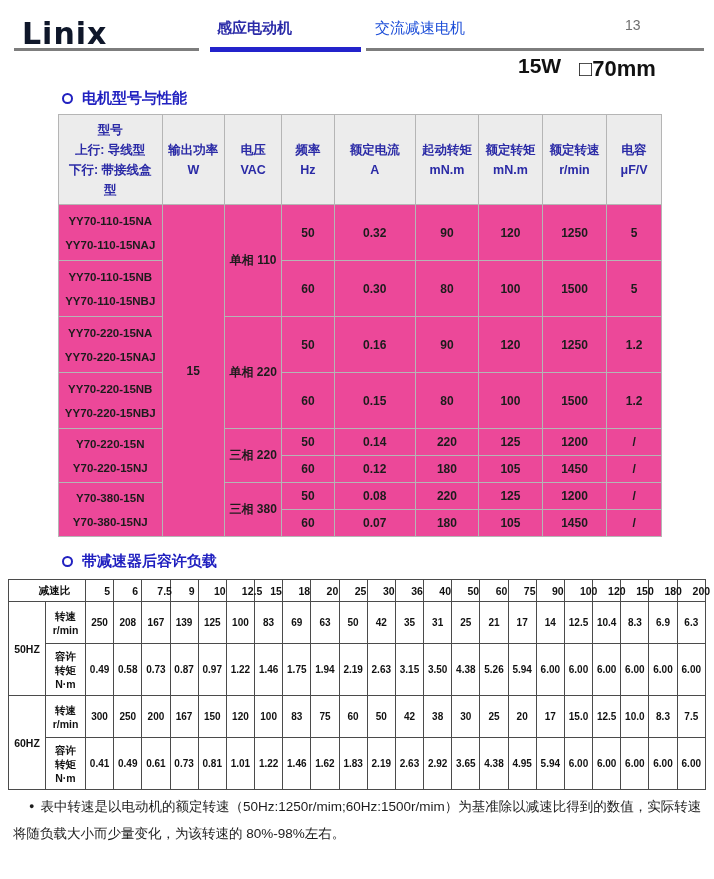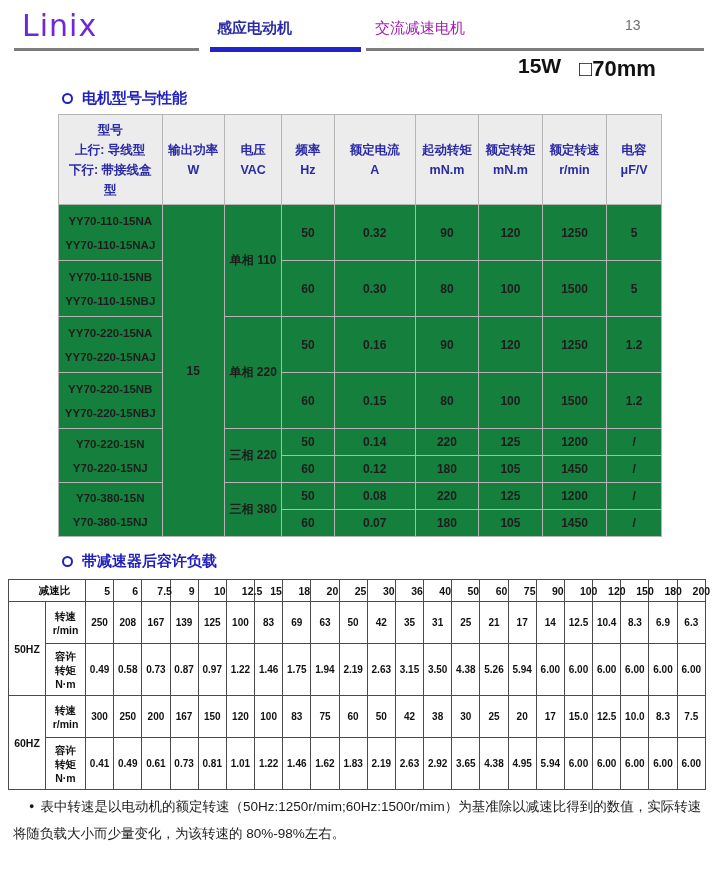--- a/index.html
+++ b/index.html
@@ -4,26 +4,26 @@
 <style>
   * { margin:0; padding:0; box-sizing:border-box; }
   html,body { width:714px; height:879px; overflow:hidden; }
   body {
     font-family:"Liberation Sans","DejaVu Sans",sans-serif;
     background:#ffffff; color:#1c1c1c; position:relative;
   }
 
   
   .logo {
-    position:absolute; left:22px; top:8px;
-    font-size:30px; font-weight:400; letter-spacing:1px;
-    color:#6d28d9; font-family:"DejaVu Sans","Liberation Sans",sans-serif;
+    position:absolute; left:22px; top:16px;
+    font-size:30px; font-weight:700; letter-spacing:1px;
+    color:#0f172a; font-family:"DejaVu Sans","Liberation Sans",sans-serif;
   }
   .tab1 { position:absolute; left:217px; top:19px; font-size:15px; font-weight:700; color:#2b2ba8; cursor:pointer; }
-  .tab2 { position:absolute; left:375px; top:19px; font-size:15px; font-weight:400; color:#a21caf; cursor:pointer; }
+  .tab2 { position:absolute; left:375px; top:19px; font-size:15px; font-weight:400; color:#1d4ed8; cursor:pointer; }
   .pageno { position:absolute; left:625px; top:17px; font-size:14px; color:#6f6f6f; }
   .rule { position:absolute; top:47px; left:0; width:714px; height:6px; }
   .rule span { position:absolute; display:block; }
   .rule-g1 { left:14px; width:185px; top:1px; height:3px; background:#7d7d7d; }
   .rule-blue { left:210px; width:151px; top:0; height:5px; background:#2323cb; }
   .rule-g2 { left:366px; width:338px; top:1px; height:3px; background:#7d7d7d; }
 
   .spec { position:absolute; top:54px; left:0; width:714px; height:26px; }
   .spec .power { position:absolute; left:518px; font-size:21px; font-weight:700; color:#111; }
   .spec .frame { position:absolute; left:579px; top:2px; font-size:22px; font-weight:600; color:#111; }
@@ -40,21 +40,21 @@
   
   table { border-collapse:collapse; table-layout:fixed;border-radius:6px; }
   .motor-table { position:absolute; top:114px; left:58px; width:604px; }
   .motor-table th, .motor-table td {
     border:1px solid #b5b5b5; text-align:center; vertical-align:middle;
   }
   .motor-table thead th {
     background:#ececec; color:#2a2aa6; font-weight:700; font-size:12.5px;
     height:90px; line-height:20px; padding:2px 0;
   }
-  .motor-table tbody td { color:#1c1c1c; font-size:12px; font-weight:600; background:#15803d; }
+  .motor-table tbody td { color:#1c1c1c; font-size:12px; font-weight:600; background:#ec4899; }
   .motor-table tr.tall td { height:56px; }
   .motor-table tr.short td { height:27px; }
   .motor-table .model-name { line-height:24px; font-size:11.5px; font-weight:600; }
 
   
   .gear-table { position:absolute; top:579px; left:8px; width:698px; }
   .gear-table th, .gear-table td {
     border:1px solid #4b4b4b; text-align:center; vertical-align:middle; color:#111; background:#fff;
   }
   .gear-table thead th { height:22px; font-weight:700; font-size:10.5px;padding-left:15px; }

